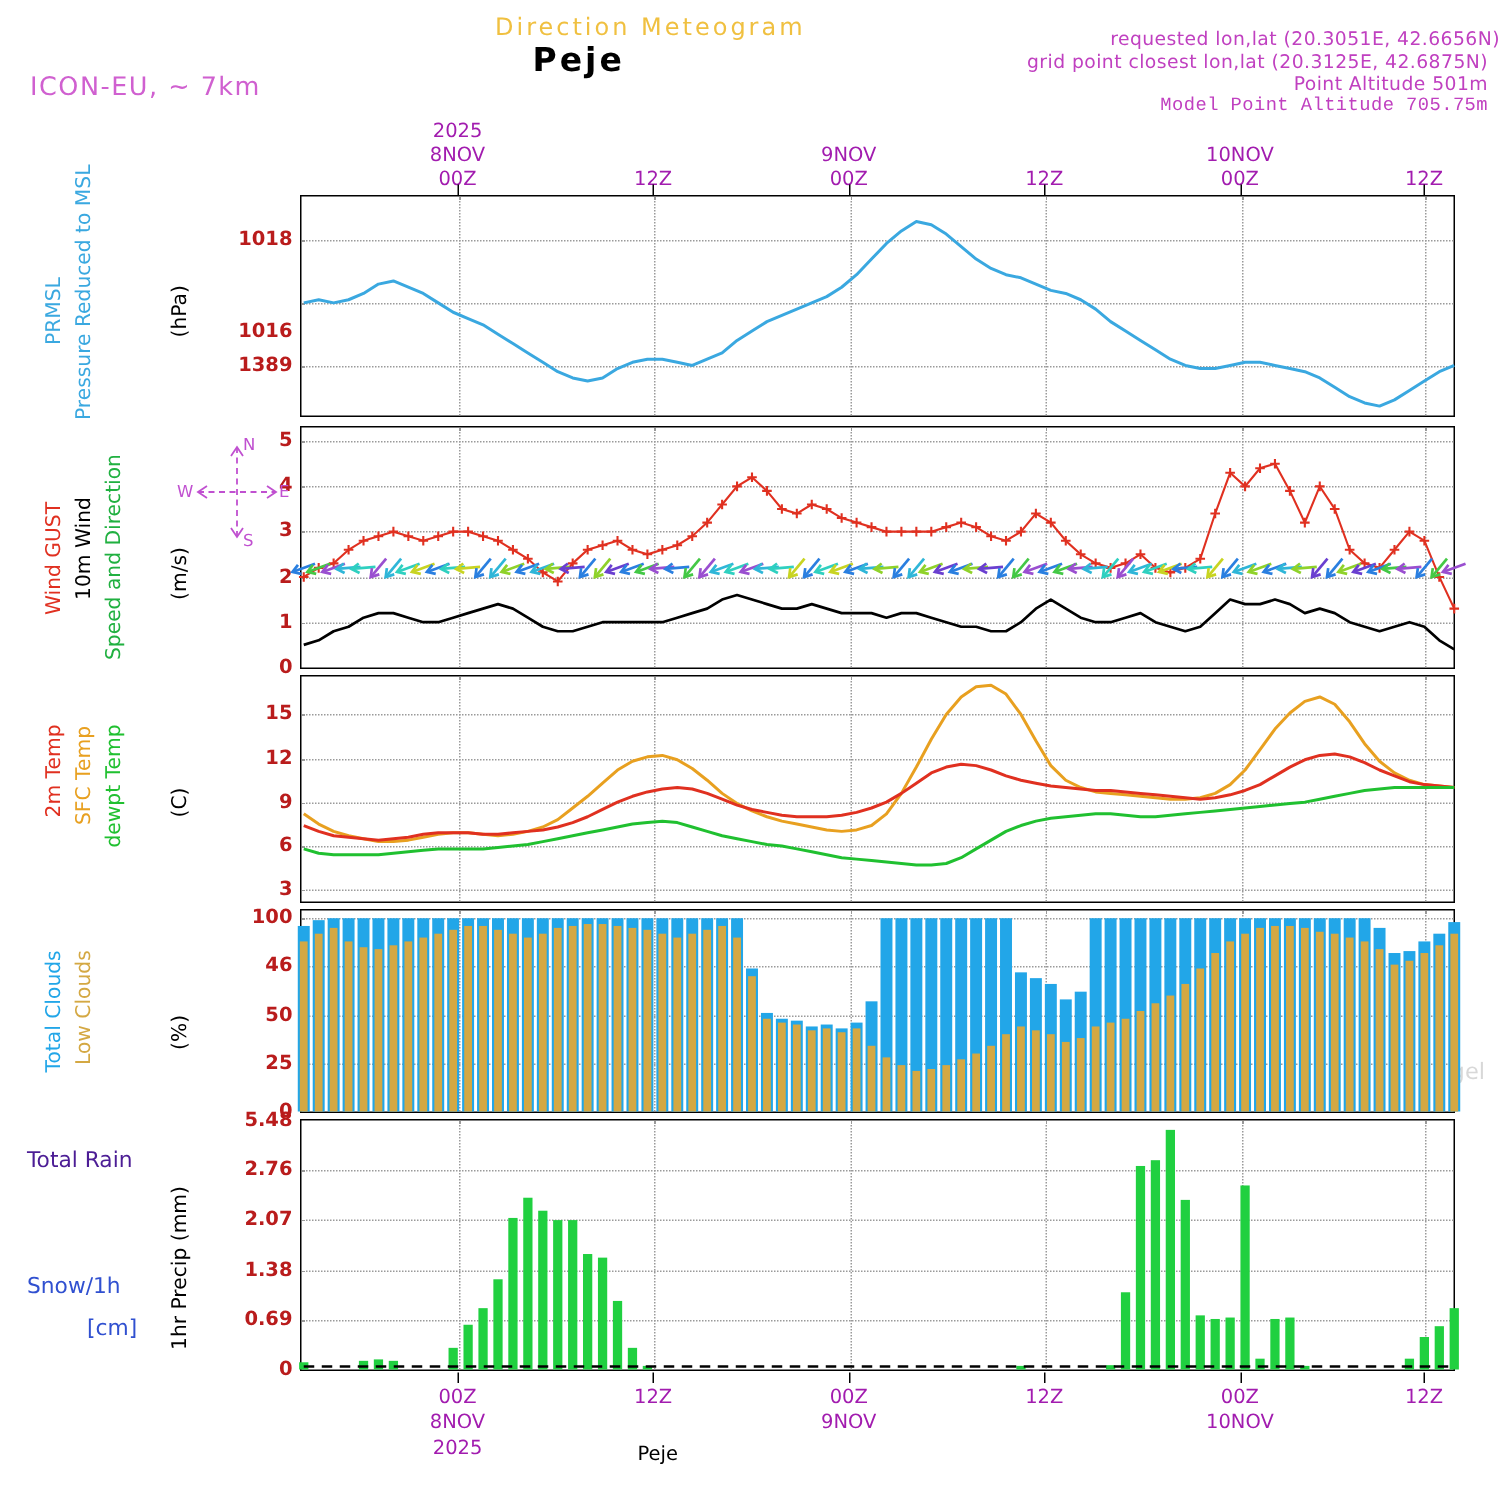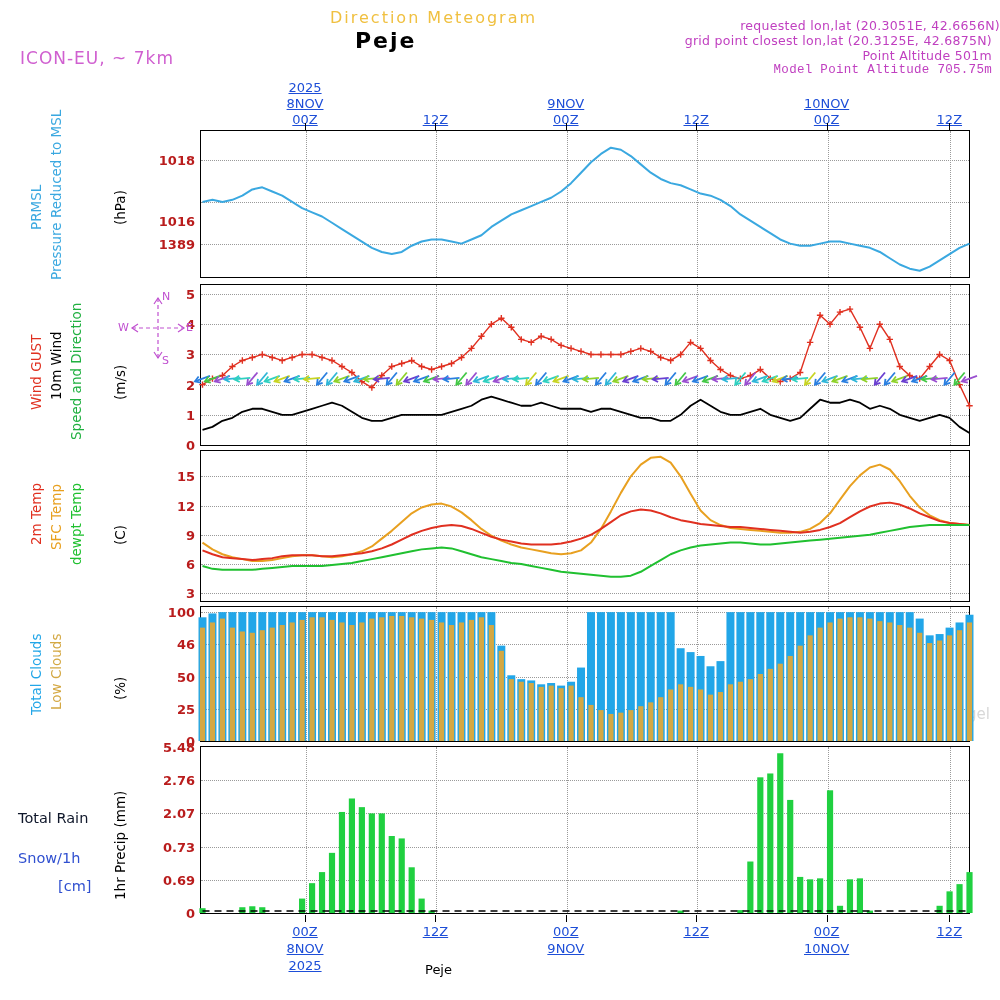--- a/index.html
+++ b/index.html
@@ -20,21 +20,21 @@
   #meta1{right:0;top:18px;}
   #meta2{right:8px;top:33px;}
   #meta3{right:8px;top:48px;}
   #meta4{right:8px;top:63px;font-family:Liberation Mono, monospace;}
   #byangel{right:10px;top:705px;color:#d8d8d8;font-size:15px;}
   
   .panel{position:absolute;left:200px;width:770px;border:1.5px solid #000;box-sizing:border-box;background:#fff;}
   .grid-v{position:absolute;top:0;bottom:0;width:0;border-left:1px dotted #9a9a9a;}
   .grid-h{position:absolute;left:0;right:0;height:0;border-top:1px dotted #9a9a9a;}
   .ytick{position:absolute;right:100%;margin-right:6px;transform:translateY(-50%);font-size:13px;color:#b91c1c;font-weight:bold;white-space:nowrap;}
-  .xtick{position:absolute;transform:translateX(-50%);font-size:13px;color:#1d4ed8;white-space:nowrap;text-decoration:underline;}
+  .xtick{position:absolute;transform:translateX(-50%);font-size:13px;color:#a21caf;white-space:nowrap;}
   svg{position:absolute;left:0;top:0;overflow:visible;}
   
   .sidelab{position:absolute;font-size:13.5px;}
   
   #topaxis{position:absolute;left:200px;top:80px;width:770px;height:50px;}
   #botaxis{position:absolute;left:200px;top:915px;width:770px;height:60px;}
 </style>
 </head>
 <body>
 
@@ -708,21 +708,21 @@
     <div class="grid-v" style="left: 105.045px;"></div>
     <div class="grid-v" style="left: 235.435px;"></div>
     <div class="grid-v" style="left: 365.825px;"></div>
     <div class="grid-v" style="left: 496.215px;"></div>
     <div class="grid-v" style="left: 626.605px;"></div>
     <div class="grid-v" style="left: 749.325px;"></div>
     <div class="ytick" style="top: 166px;">0</div>
     <div class="grid-h" style="top: 132.8px;"></div>
     <div class="ytick" style="top: 132.8px;">0.69</div>
     <div class="grid-h" style="top: 99.6px;"></div>
-    <div class="ytick" style="top: 99.6px;">0.73</div>
+    <div class="ytick" style="top: 99.6px;">1.38</div>
     <div class="grid-h" style="top: 66.4px;"></div>
     <div class="ytick" style="top: 66.4px;">2.07</div>
     <div class="grid-h" style="top: 33.2px;"></div>
     <div class="ytick" style="top: 33.2px;">2.76</div>
     <div class="ytick" style="top: 0px;">5.48</div>
     <svg width="770" height="166" viewBox="0 0 770 166">
       <rect x="-1.587922077922078" y="161.18840579710144" width="6.175844155844156" height="4.811594202898551" fill="#20d040"></rect>
       <rect x="38.25623376623377" y="160.22608695652173" width="6.175844155844156" height="5.7739130434782595" fill="#20d040"></rect>
       <rect x="48.21727272727272" y="159.263768115942" width="6.175844155844156" height="6.736231884057972" fill="#20d040"></rect>
       <rect x="58.17831168831169" y="160.22608695652173" width="6.175844155844156" height="5.7739130434782595" fill="#20d040"></rect>
@@ -793,21 +793,21 @@
     <div class="sidelab" style="left: 48px; top: 400px; color: rgb(0, 0, 0); font-size: 13.5px; transform: rotate(-90deg); transform-origin: 0px 0px; white-space: nowrap;">10m Wind</div>
     <div class="sidelab" style="left: 68px; top: 440px; color: rgb(32, 176, 64); font-size: 13.5px; transform: rotate(-90deg); transform-origin: 0px 0px; white-space: nowrap;">Speed and Direction</div>
     <div class="sidelab" style="left: 112px; top: 400px; color: rgb(0, 0, 0); font-size: 13.5px; transform: rotate(-90deg); transform-origin: 0px 0px; white-space: nowrap;">(m/s)</div>
     <div class="sidelab" style="left: 28px; top: 545px; color: rgb(224, 48, 32); font-size: 13.5px; transform: rotate(-90deg); transform-origin: 0px 0px; white-space: nowrap;">2m Temp</div>
     <div class="sidelab" style="left: 48px; top: 550px; color: rgb(232, 160, 32); font-size: 13.5px; transform: rotate(-90deg); transform-origin: 0px 0px; white-space: nowrap;">SFC Temp</div>
     <div class="sidelab" style="left: 68px; top: 565px; color: rgb(32, 192, 48); font-size: 13.5px; transform: rotate(-90deg); transform-origin: 0px 0px; white-space: nowrap;">dewpt Temp</div>
     <div class="sidelab" style="left: 112px; top: 545px; color: rgb(0, 0, 0); font-size: 13.5px; transform: rotate(-90deg); transform-origin: 0px 0px; white-space: nowrap;">(C)</div>
     <div class="sidelab" style="left: 28px; top: 715px; color: rgb(34, 166, 232); font-size: 13.5px; transform: rotate(-90deg); transform-origin: 0px 0px; white-space: nowrap;">Total Clouds</div>
     <div class="sidelab" style="left: 48px; top: 710px; color: rgb(212, 168, 67); font-size: 13.5px; transform: rotate(-90deg); transform-origin: 0px 0px; white-space: nowrap;">Low Clouds</div>
     <div class="sidelab" style="left: 112px; top: 700px; color: rgb(0, 0, 0); font-size: 13.5px; transform: rotate(-90deg); transform-origin: 0px 0px; white-space: nowrap;">(%)</div>
-    <div class="abs" style="left: 18px; top: 810px; color: #0f172a; font-size: 14.5px;">Total  Rain</div>
+    <div class="abs" style="left: 18px; top: 766px; color: #4c1d95; font-size: 14.5px;">Total  Rain</div>
     <div class="abs" style="left: 18px; top: 850px; color: rgb(48, 80, 208); font-size: 14.5px;">Snow/1h</div>
     <div class="abs" style="left: 58px; top: 878px; color: rgb(48, 80, 208); font-size: 14.5px;">[cm]</div>
     <div class="sidelab" style="left: 112px; top: 900px; color: rgb(0, 0, 0); font-size: 13.5px; transform: rotate(-90deg); transform-origin: 0px 0px; white-space: nowrap;">1hr Precip (mm)</div>
     <div class="abs" style="left: 118px; top: 290px; width: 80px; height: 80px;">
       <svg width="80" height="80" viewBox="0 0 80 80">
         <path d="M40,8 L40,68 M14,38 L66,38" stroke="#c050d0" stroke-width="1.2" stroke-dasharray="4 3"></path>
         <polyline points="36,14 40,8 44,14" fill="none" stroke="#c050d0" stroke-width="1.2"></polyline>
         <polyline points="36,62 40,68 44,62" fill="none" stroke="#c050d0" stroke-width="1.2"></polyline>
         <polyline points="20,34 14,38 20,42" fill="none" stroke="#c050d0" stroke-width="1.2"></polyline>
         <polyline points="60,34 66,38 60,42" fill="none" stroke="#c050d0" stroke-width="1.2"></polyline>

